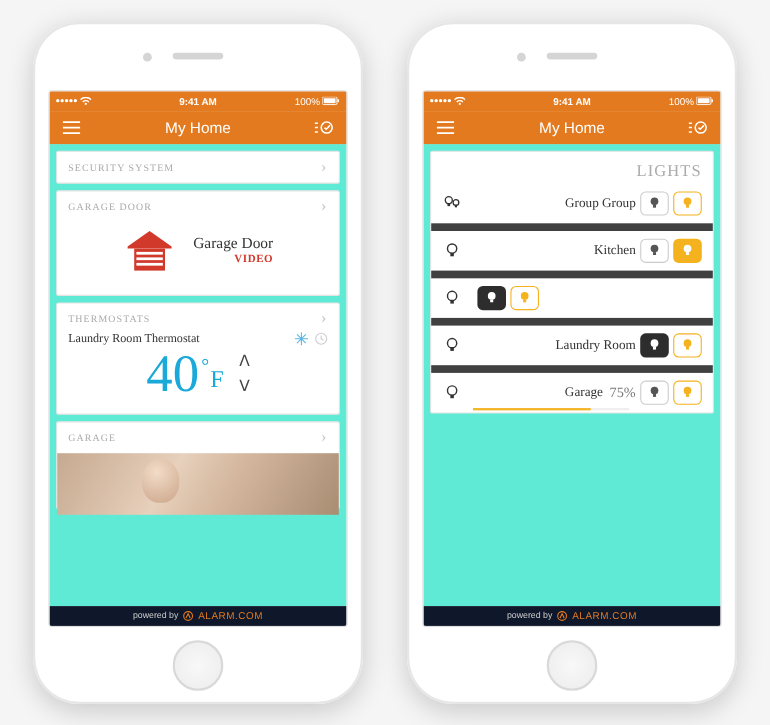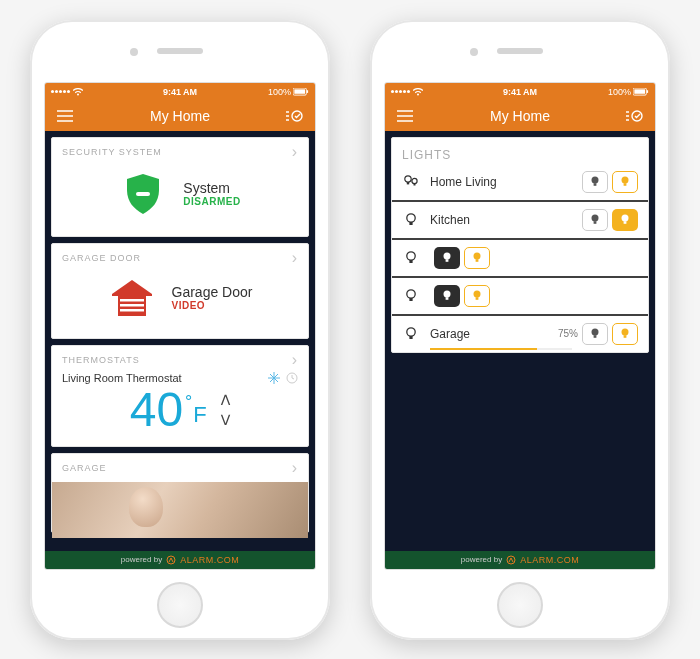--- a/index.html
+++ b/index.html
@@ -43,20 +43,21 @@
     background: radial-gradient(#f8f8f8,#ececec);
   }
   .screen {
     flex: 1;
     border: 1px solid #ddd;
     border-radius: 3px;
     overflow: hidden;
     display: flex;
     flex-direction: column;
     background: #f7f7f7;
+    text-align: right;
   }
   .status-bar {
     height: 18px;
     background: #e37a1f;
     color: #fff;
     display: flex;
     align-items: center;
     font-size: 9px;
     padding: 0 6px;
   }
@@ -71,21 +72,21 @@
     align-items: center;
     padding: 0 10px;
     position: relative;
   }
   .nav .title {
     position: absolute; left: 50%; transform: translateX(-50%);
     font-size: 14px; font-weight: 500;
   }
   .nav .icon-btn { width: 20px; height: 20px; display:flex; align-items:center; justify-content:center; }
   .nav .right { margin-left:auto; }
-  .content { flex: 1; overflow: hidden; padding: 6px 6px 0 6px; background:#0f172a; }
+  .content { flex: 1; overflow: hidden; padding: 6px 6px 0 6px; background:#5eead4;font-family:Liberation Serif, serif; }
   .card {
     background: #fff;
     border: 1px solid #e4e4e4;
     border-radius: 2px;
     margin-bottom: 6px;
     padding: 6px 10px;
   }
   .card-head {
     display: flex;
     align-items: center;
@@ -117,48 +118,48 @@
     background: linear-gradient(120deg,#c6a990,#e7d0bc 40%,#d4b79e 60%,#a98d73);
     margin: 6px -10px -6px -10px;
     position: relative;
   }
   .video-thumb::after {
     content:""; position:absolute; left:30%; top:10%;
     width:34px; height:40px; border-radius:50% 50% 45% 45%;
     background: radial-gradient(circle at 40% 30%, #f3dcc8, #caa589);
   }
   .footer {
-    background:#14532d; color:#ccc; font-size:8px;
+    background:#0f172a; color:#ccc; font-size:8px;
     display:flex; align-items:center; justify-content:center;
     height:18px; gap:4px;
   }
   .footer .logo { color:#e37a1f; font-weight:400; letter-spacing:.5px; font-size:9px; }
 
   
   .lights-list { background:#fff; border:1px solid #e4e4e4; border-radius:2px; padding:4px 0 0 0; margin-bottom:6px;}
-  .lights-head { color:#ababab; font-size:12px; letter-spacing:1px; padding:6px 10px 2px 10px; }
+  .lights-head { color:#ababab; font-size:15px; letter-spacing:1px; padding:6px 10px 2px 10px; }
   .light-row {
     display:flex; align-items:center;
     padding: 7px 10px;
     font-size:12px; color:#333;
     position:relative;
   }
-  .light-row + .light-row { border-top:2px solid #404040; }
+  .light-row + .light-row { border-top:7px solid #404040; }
   .light-row .bulb { margin-right:10px; width:18px; display:flex; justify-content:center; }
   .light-row .label { flex:1; }
   .pill {
     width:26px; height:22px; border-radius:5px;
     display:flex; align-items:center; justify-content:center;
     margin-left:4px;
   }
   .pill.dark { background:#2d2d2d; }
   .pill.yellow { background:#f4b21e; }
   .pill.dark.outline { background:#fff; border:1px solid #ccc; }
   .pill.yellow.outline { background:#fff; border:1px solid #f4b21e; }
-  .slider-text { font-size:10px; color:#777; margin-left:6px; }
+  .slider-text { font-size:13px; color:#777; margin-left:6px; }
   .slider-track {
     position:absolute; left:38px; right:76px; bottom:2px;
     height:2px; background:#eee;
   }
   .slider-fill { height:100%; background:#f4b21e; }
   .signal-dots { display:inline-flex; gap:1px; align-items:flex-end; margin-right:3px;}
   .signal-dots span { width:3px; height:3px; border-radius:50%; background:#fff;}
 </style>
 </head>
 <body>
@@ -201,30 +202,20 @@
             <path d="M9 7l1.5 1.5L14 5" fill="none" stroke="#fff" stroke-width="1.4"></path>
           </svg>
       </div>
     </div>
     <div class="content">
 
       <div class="card">
         <div class="card-head">
           <span>SECURITY SYSTEM</span>
           <span class="chev">›</span>
-        </div>
-        <div class="sys-row">
-          <svg width="48" height="48" viewBox="0 0 48 48">
-            <path d="M24 4l16 5v11c0 12-7 19-16 24C15 39 8 32 8 20V9z" fill="#27b24a"></path>
-            <rect x="17" y="22" width="14" height="4" rx="2" fill="#fff"></rect>
-          </svg>
-          <div class="sys-text">
-            <div class="lbl">System</div>
-            <div class="st disarmed">DISARMED</div>
-          </div>
         </div>
       </div>
 
       <div class="card">
         <div class="card-head">
           <span>GARAGE DOOR</span>
           <span class="chev">›</span>
         </div>
         <div class="garage-row">
           <svg width="48" height="44" viewBox="0 0 48 44">
@@ -240,21 +231,21 @@
           </div>
         </div>
       </div>
 
       <div class="card">
         <div class="card-head">
           <span>THERMOSTATS</span>
           <span class="chev">›</span>
         </div>
         <div class="therm-name-row">
-          <span>Living Room Thermostat</span>
+          <span>Laundry Room Thermostat</span>
           <span class="ico-group">
             <svg width="12" height="12" viewBox="0 0 12 12">
                 <path d="M6 0v12M0 6h12M2 2l8 8M10 2l-8 8" stroke="#5ab8e6" stroke-width="1"></path>
               </svg>
             <svg width="12" height="12" viewBox="0 0 12 12">
                 <circle cx="6" cy="6" r="5" fill="none" stroke="#ccc"></circle>
                 <path d="M6 3v3l2 1" stroke="#ccc" fill="none"></path>
               </svg>
           </span>
         </div>
@@ -335,21 +326,21 @@
         <div id="lights-container">
             <div class="light-row">
               <span class="bulb">
                 <svg width="18" height="16" viewBox="0 0 18 16">
                   <circle cx="6" cy="5" r="3.2" fill="none" stroke="#333" stroke-width="1.2"></circle>
                   <rect x="4.8" y="8" width="2.4" height="2.4" fill="#333"></rect>
                   <circle cx="12.5" cy="7" r="2.6" fill="none" stroke="#333" stroke-width="1.2"></circle>
                   <rect x="11.5" y="9.5" width="2" height="2" fill="#333"></rect>
                 </svg>
               </span>
-              <span class="label">Home Living</span>
+              <span class="label">Group Group</span>
               <span class="pill dark outline">
                 <svg width="12" height="14" viewBox="0 0 12 14">
                   <circle cx="6" cy="5" r="3.5" fill="#555"></circle>
                   <rect x="4.6" y="8.2" width="2.8" height="2.6" fill="#555"></rect>
                 </svg>
               </span>
               <span class="pill yellow outline">
                 <svg width="12" height="14" viewBox="0 0 12 14">
                   <circle cx="6" cy="5" r="3.5" fill="#f4b21e"></circle>
                   <rect x="4.6" y="8.2" width="2.8" height="2.6" fill="#f4b21e"></rect>
@@ -397,20 +388,21 @@
                 </svg>
               </span>
             </div>
             <div class="light-row">
               <span class="bulb">
                 <svg width="14" height="16" viewBox="0 0 14 16">
                   <circle cx="7" cy="6" r="4.2" fill="none" stroke="#333" stroke-width="1.3"></circle>
                   <rect x="5.4" y="10" width="3.2" height="3" fill="#333"></rect>
                 </svg>
               </span>
+              <span class="label">Laundry Room</span>
               <span class="pill dark">
                 <svg width="12" height="14" viewBox="0 0 12 14">
                   <circle cx="6" cy="5" r="3.5" fill="#fff"></circle>
                   <rect x="4.6" y="8.2" width="2.8" height="2.6" fill="#fff"></rect>
                 </svg>
               </span>
               <span class="pill yellow outline">
                 <svg width="12" height="14" viewBox="0 0 12 14">
                   <circle cx="6" cy="5" r="3.5" fill="#f4b21e"></circle>
                   <rect x="4.6" y="8.2" width="2.8" height="2.6" fill="#f4b21e"></rect>

